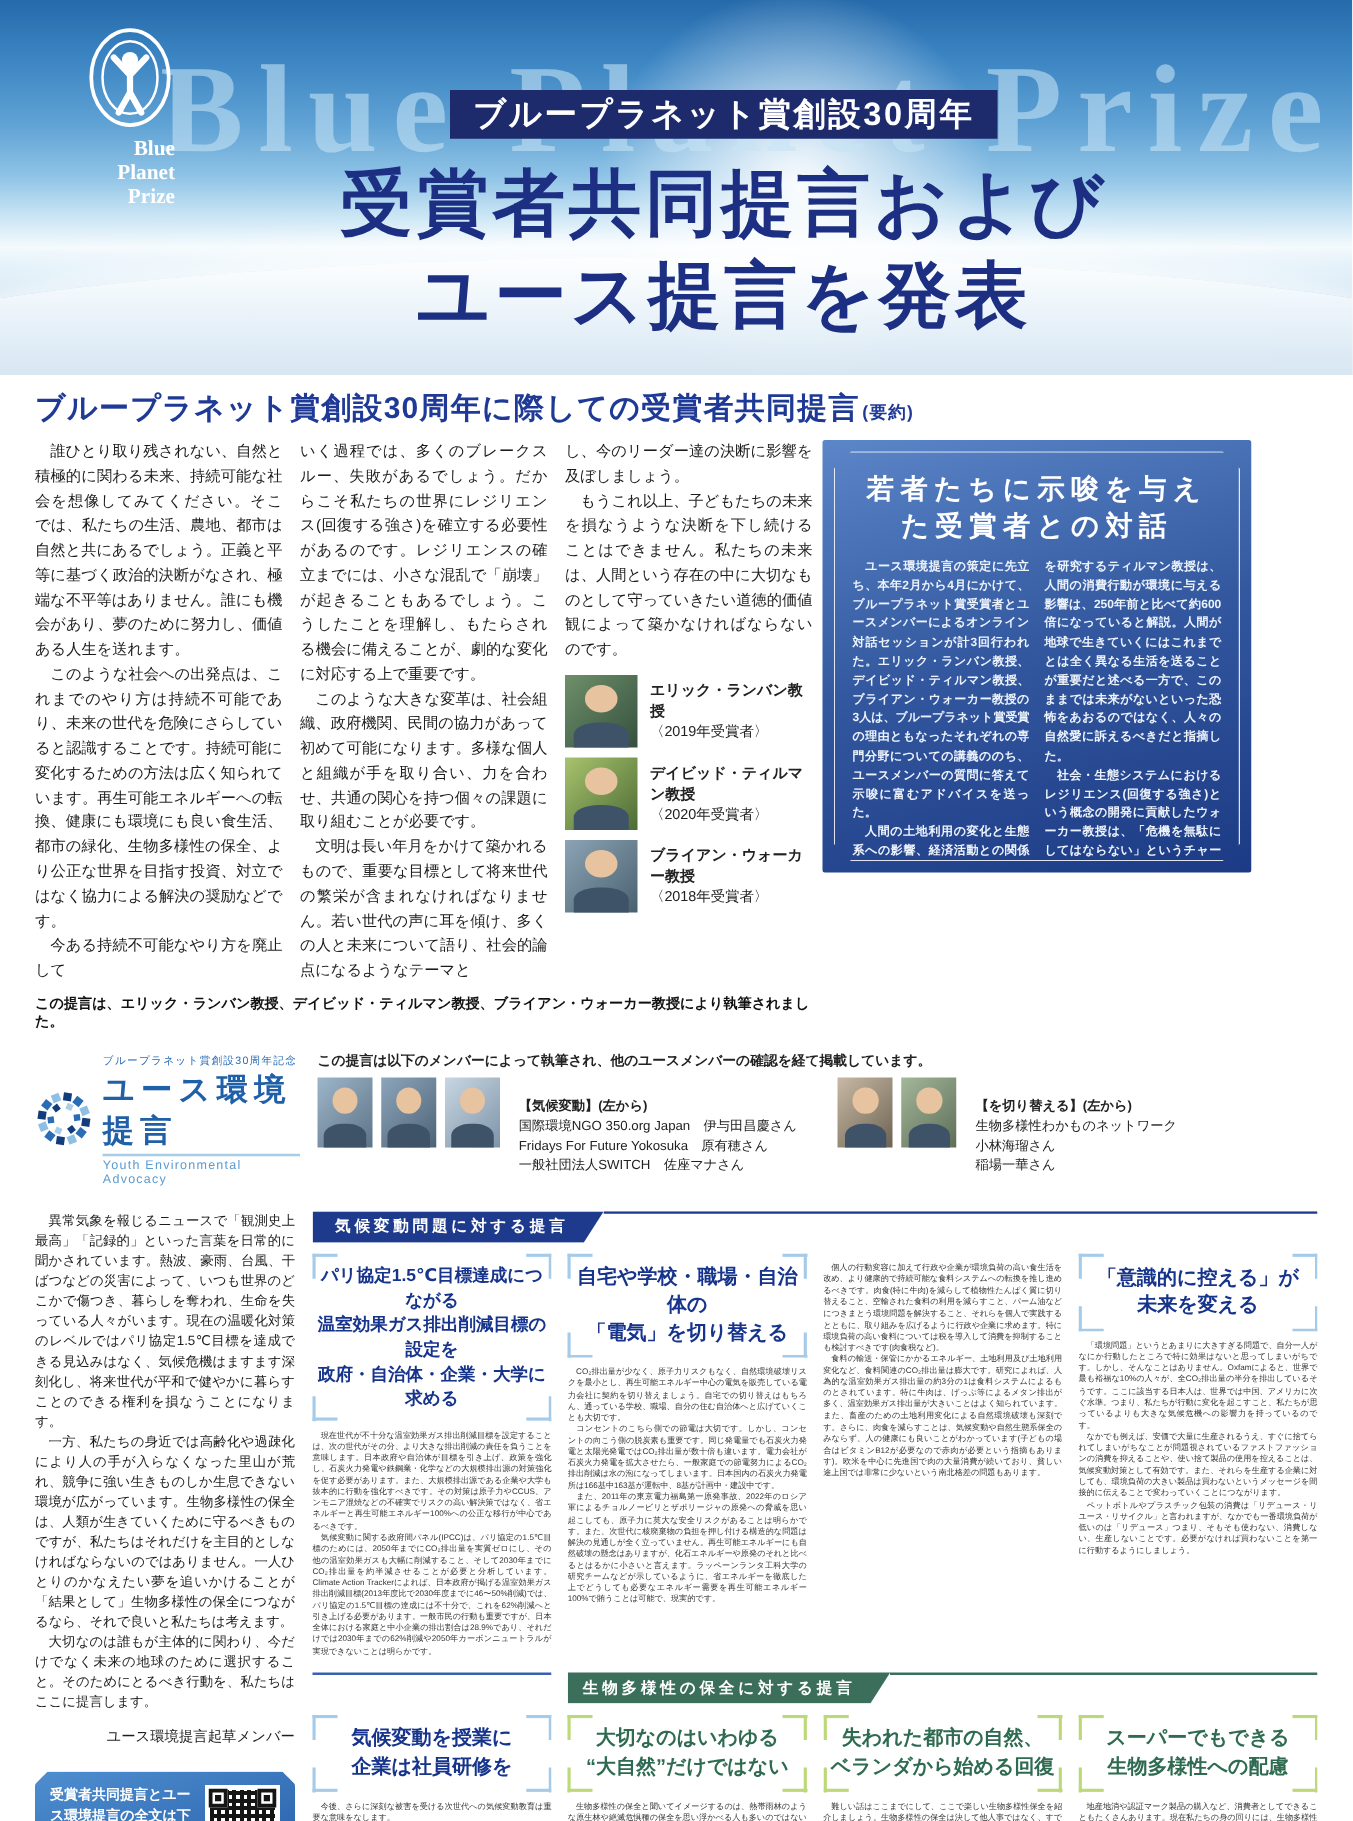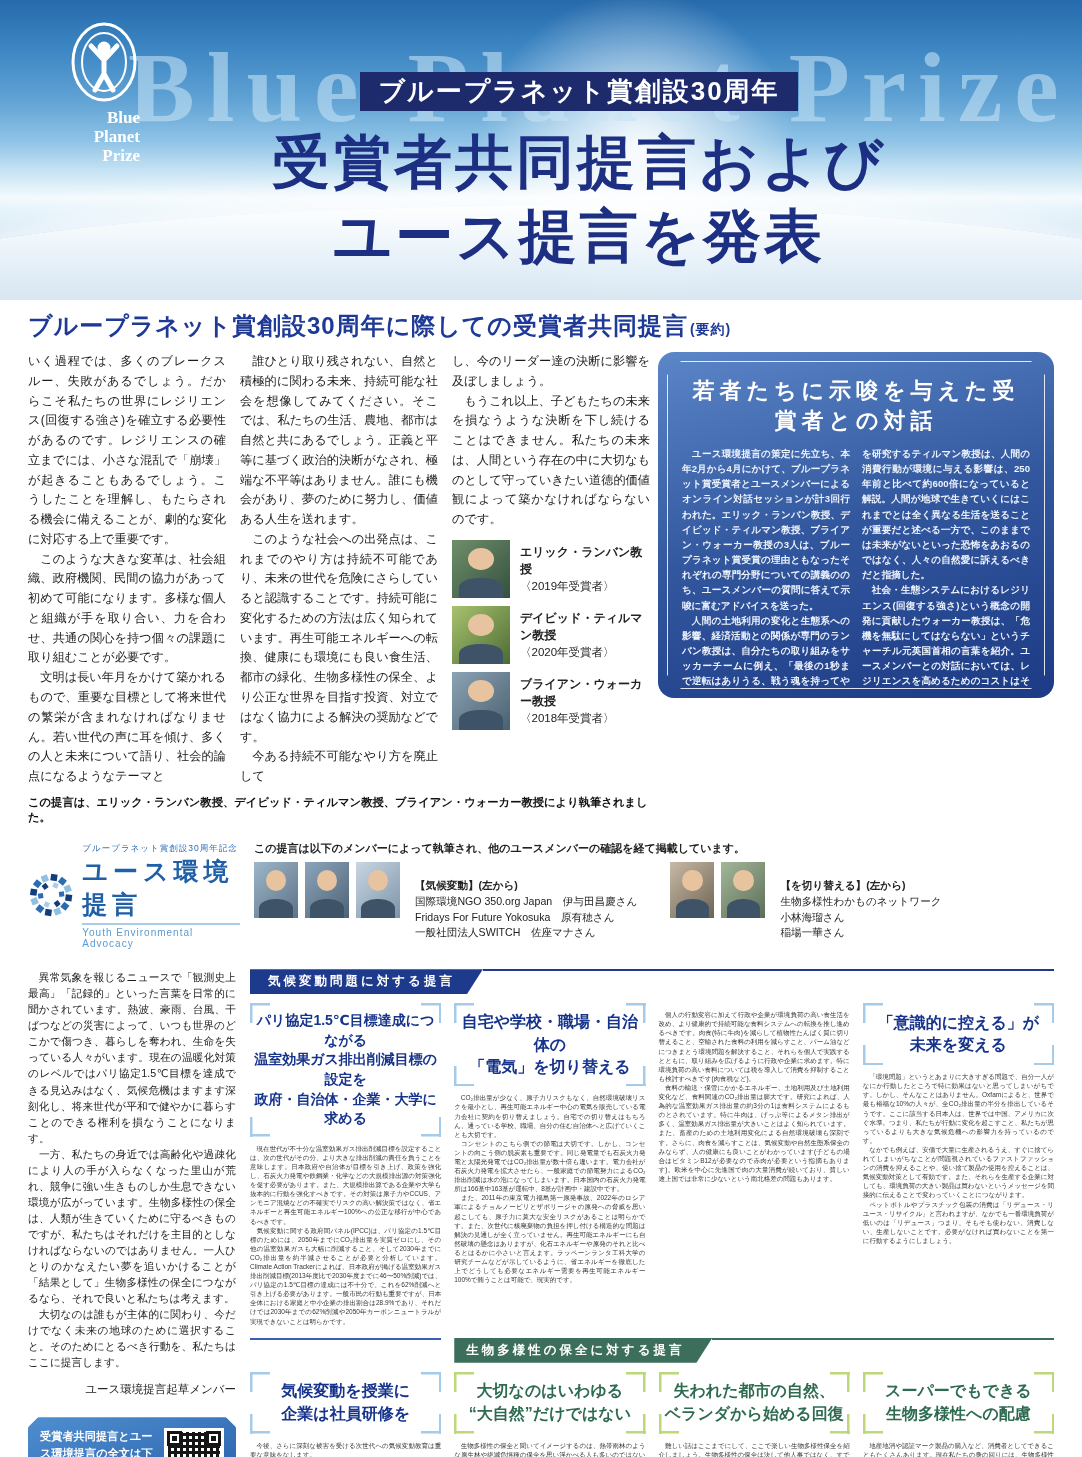--- a/index.html
+++ b/index.html
@@ -43,21 +43,21 @@
   .l-photo { width:58px; height:58px; }
   .photo::before { content:""; position:absolute; left:27%; top:14%; width:46%; height:38%; border-radius:50%; background:#e7c3a0; }
   .photo::after { content:""; position:absolute; left:12%; bottom:-2%; width:76%; height:36%; border-radius:46% 46% 0 0; background:#3e5268; }
   .p1 { background:linear-gradient(135deg,#6f8f6a,#34503e); }
   .p2 { background:linear-gradient(135deg,#a8c36d,#4c6b35); }
   .p3 { background:linear-gradient(135deg,#8ca3b5,#49616f); }
   .laureate-name { font-size:12px; font-weight:bold; line-height:1.4; }
   .laureate-year { font-size:11.5px; font-weight:normal; display:block; }
   .byline { margin-top:8px; font-size:11.3px; font-weight:bold; color:#111; }
 
-  .dialogue-box { width:396px; height:346px; flex:none; border-radius:16px; padding:9px;
+  .dialogue-box { width:343px; height:346px; flex:none; border-radius:2px; padding:9px;
     background:linear-gradient(165deg,#5b86c8 0%,#33589f 48%,#1c3a85 100%); }
   .dialogue-inner { height:100%; border:1px solid rgba(255,255,255,.85); padding:10px 14px;
     clip-path:polygon(14px 0,calc(100% - 14px) 0,100% 14px,100% calc(100% - 14px),calc(100% - 14px) 100%,14px 100%,0 calc(100% - 14px),0 14px); }
   .dialogue-title { color:#fff; font-size:22px; font-weight:bold; letter-spacing:5px; text-align:center; margin:4px 0 10px; }
   .dialogue-cols { display:flex; gap:12px; }
   .dialogue-col { width:50%; font-size:9.6px; line-height:1.58; color:#edf3fc; text-align:justify; white-space:pre-line;font-weight:bold; }
 
   
   .youth-band { display:flex; margin:16px 28px 0; gap:14px; align-items:flex-start; }
   .youth-logo { width:212px; flex:none; display:flex; align-items:center; gap:8px; }
@@ -149,26 +149,26 @@
     </div>
   </header>
 
   <section class="stmt">
     <h2 class="stmt-heading">
       <span>ブループラネット賞創設30周年に際しての受賞者共同提言</span><span class="note">(要約)</span>
     </h2>
     <div class="stmt-row">
       <div class="stmt-left">
         <div class="stmt-cols">
+          <div class="stmt-col">　誰ひとり取り残されない、自然と積極的に関わる未来、持続可能な社会を想像してみてください。そこでは、私たちの生活、農地、都市は自然と共にあるでしょう。正義と平等に基づく政治的決断がなされ、極端な不平等はありません。誰にも機会があり、夢のために努力し、価値ある人生を送れます。
+　このような社会への出発点は、これまでのやり方は持続不可能であり、未来の世代を危険にさらしていると認識することです。持続可能に変化するための方法は広く知られています。再生可能エネルギーへの転換、健康にも環境にも良い食生活、都市の緑化、生物多様性の保全、より公正な世界を目指す投資、対立ではなく協力による解決の奨励などです。
+　今ある持続不可能なやり方を廃止して</div>
           <div class="stmt-col">いく過程では、多くのブレークスルー、失敗があるでしょう。だからこそ私たちの世界にレジリエンス(回復する強さ)を確立する必要性があるのです。レジリエンスの確立までには、小さな混乱で「崩壊」が起きることもあるでしょう。こうしたことを理解し、もたらされる機会に備えることが、劇的な変化に対応する上で重要です。
 　このような大きな変革は、社会組織、政府機関、民間の協力があって初めて可能になります。多様な個人と組織が手を取り合い、力を合わせ、共通の関心を持つ個々の課題に取り組むことが必要です。
 　文明は長い年月をかけて築かれるもので、重要な目標として将来世代の繁栄が含まれなければなりません。若い世代の声に耳を傾け、多くの人と未来について語り、社会的論点になるようなテーマと</div>
-          <div class="stmt-col">　誰ひとり取り残されない、自然と積極的に関わる未来、持続可能な社会を想像してみてください。そこでは、私たちの生活、農地、都市は自然と共にあるでしょう。正義と平等に基づく政治的決断がなされ、極端な不平等はありません。誰にも機会があり、夢のために努力し、価値ある人生を送れます。
-　このような社会への出発点は、これまでのやり方は持続不可能であり、未来の世代を危険にさらしていると認識することです。持続可能に変化するための方法は広く知られています。再生可能エネルギーへの転換、健康にも環境にも良い食生活、都市の緑化、生物多様性の保全、より公正な世界を目指す投資、対立ではなく協力による解決の奨励などです。
-　今ある持続不可能なやり方を廃止して</div>
           <div class="col3wrap">
             <div class="stmt-col" style="width:100%">し、今のリーダー達の決断に影響を及ぼしましょう。
 　もうこれ以上、子どもたちの未来を損なうような決断を下し続けることはできません。私たちの未来は、人間という存在の中に大切なものとして守っていきたい道徳的価値観によって築かなければならないのです。</div>
             <div class="laureates">
               <div class="laureate">
                 <div class="photo l-photo p1"></div>
                 <div class="laureate-name">
                   <span>エリック・ランバン教授</span>
                   <span class="laureate-year">〈2019年受賞者〉</span>
                 </div>

